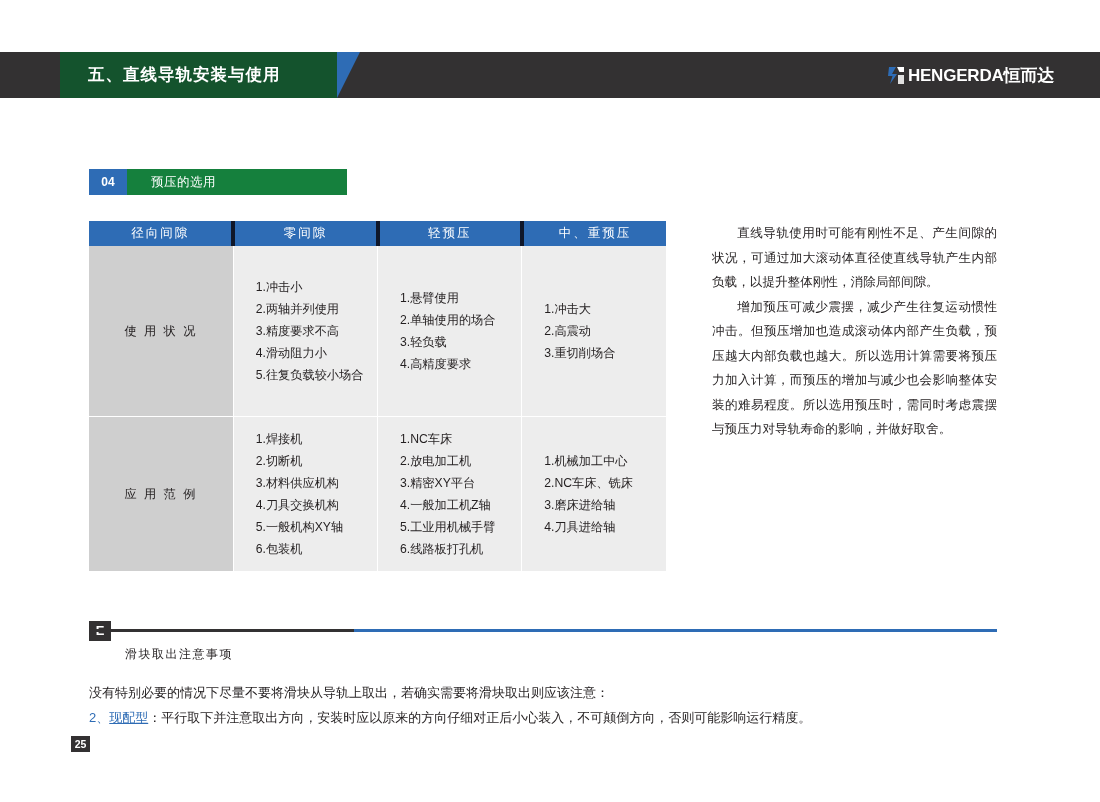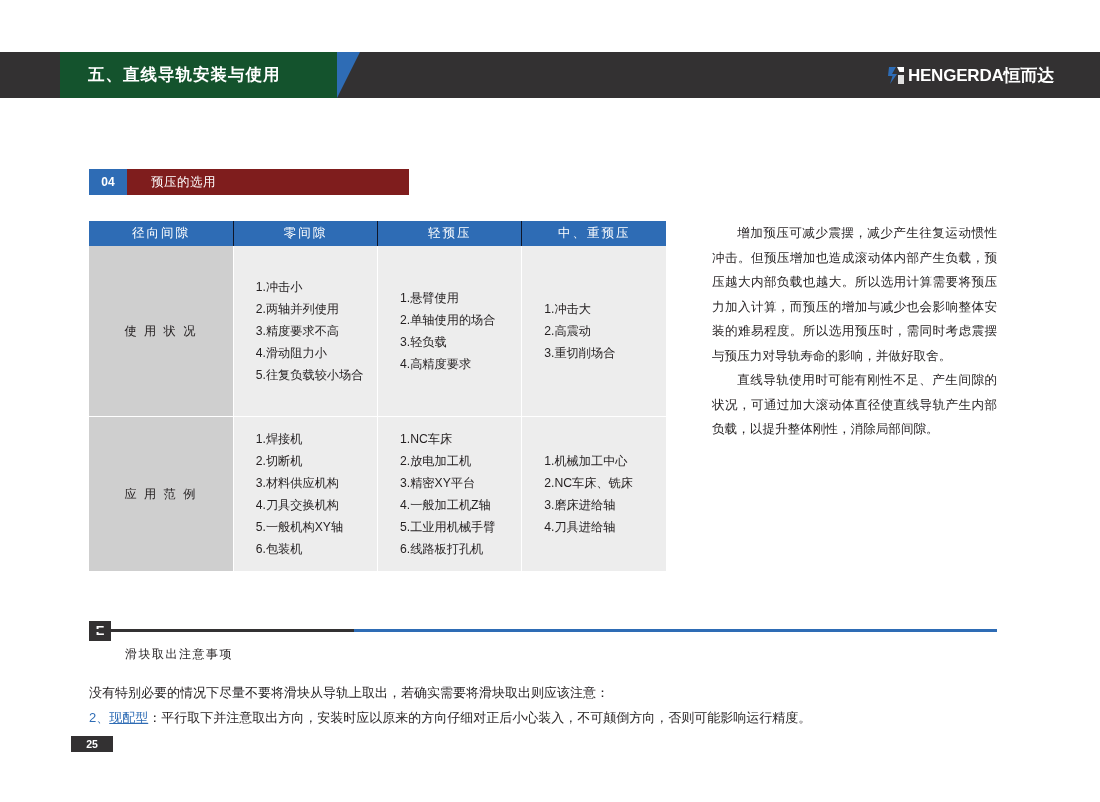--- a/index.html
+++ b/index.html
@@ -67,22 +67,22 @@
     font-size: 17px;
     font-weight: bold;
     letter-spacing: -0.2px;
     white-space: nowrap;
   }
 
   
   .sec-bar {
     position: absolute;
     left: 89px; top: 169px;
-    width: 320px; height: 26px;
-    background: #7f1d1d;
+    width: 258px; height: 26px;
+    background: #15803d;
     display: flex;
     align-items: center;
   }
   .sec-num {
     width: 38px;
     text-align: center;
     color: #ffffff;
     font-size: 12px;
     font-weight: bold;
     background: #2e6cb5;
@@ -104,21 +104,21 @@
     border-collapse: collapse;
     table-layout: fixed;
   }
   .table th {
     background: #2e6cb5;
     color: #ffffff;
     font-size: 12.5px;
     font-weight: normal;
     height: 23px;
     letter-spacing: 2px;
-    border-right: 1px solid #0f172a;
+    border-right: 4px solid #0f172a;
   }
   .table th:last-child { border-right: none; }
   .table td {
     vertical-align: middle;
     font-size: 12.2px;
     line-height: 22px;
     border-right: 1px solid #ffffff;
     border-bottom: 1px solid #ffffff;
   }
   .table td:last-child { border-right: none; }
@@ -195,21 +195,21 @@
     line-height: 25px;
   }
   .body-text div { white-space: nowrap; }
   .blue { color: #2e6cb5; }
   .underline { text-decoration: underline; }
 
   
   .page-num {
     position: absolute;
     left: 71px; top: 736px;
-    width: 42px; height: 16px;
+    width: 19px; height: 16px;
     background: #333132;
     color: #ffffff;
     font-size: 10.5px;
     font-weight: bold;
     display: flex;
     align-items: center;
     justify-content: center;
   }
 </style>
 </head>
@@ -290,22 +290,22 @@
         <div>1.机械加工中心</div>
         <div>2.NC车床、铣床</div>
         <div>3.磨床进给轴</div>
         <div>4.刀具进给轴</div>
       </td>
     </tr>
   </tbody>
 </table>
 
 <div class="right-text">
+  <p class="indent">直线导轨使用时可能有刚性不足、产生间隙的状况，可通过加大滚动体直径使直线导轨产生内部负载，以提升整体刚性，消除局部间隙。</p>
   <p class="indent">增加预压可减少震摆，减少产生往复运动惯性冲击。但预压增加也造成滚动体内部产生负载，预压越大内部负载也越大。所以选用计算需要将预压力加入计算，而预压的增加与减少也会影响整体安装的难易程度。所以选用预压时，需同时考虑震摆与预压力对导轨寿命的影响，并做好取舍。</p>
-  <p class="indent">直线导轨使用时可能有刚性不足、产生间隙的状况，可通过加大滚动体直径使直线导轨产生内部负载，以提升整体刚性，消除局部间隙。</p>
 </div>
 
 <div class="sec-e">
   <span class="sec-e-badge">E</span>
   <span class="sec-e-title">滑块取出注意事项</span>
 </div>
 <div class="sec-e-rule"></div>
 <div class="sec-e-rule-dark"></div>
 
 <div class="body-text">

